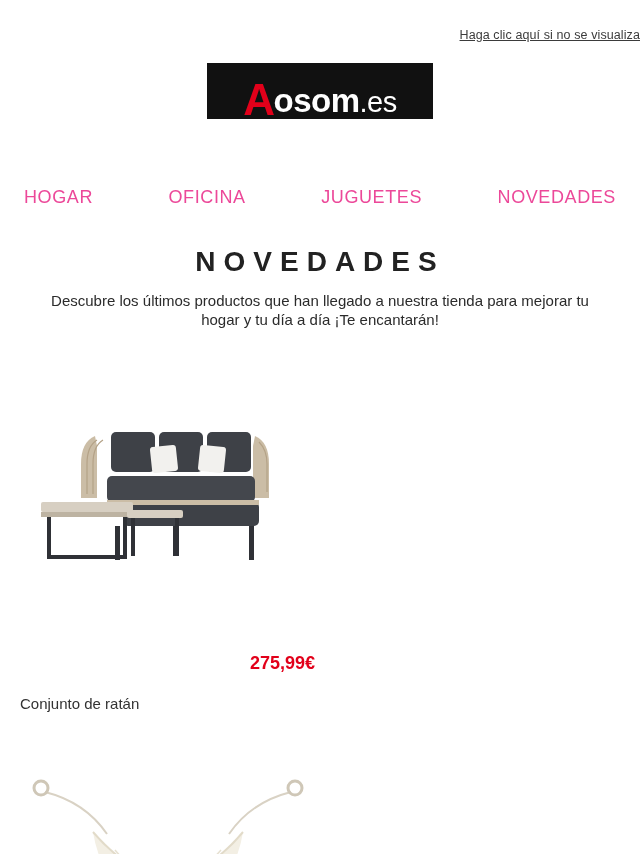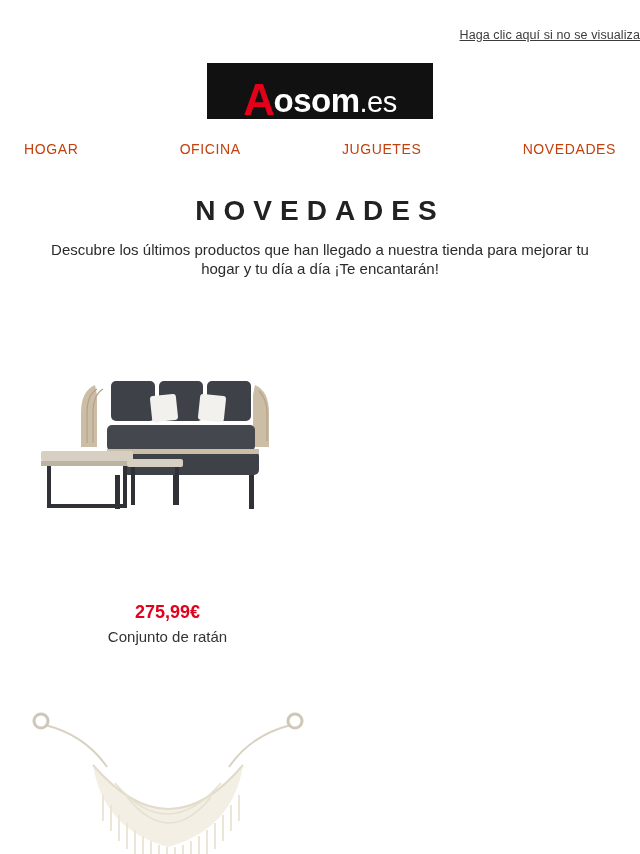--- a/index.html
+++ b/index.html
@@ -72,26 +72,27 @@
   }
 
   
   .nav {
     display: flex;
     justify-content: space-between;
     align-items: center;
     padding: 12px 22px 10px 22px;
   }
   .nav-item {
-    font-size: 14px;
-    color: #c2410c;
+    font-size: 18px;
+    color: #ec4899;
     letter-spacing: 0.6px;
     text-decoration: none;
     white-space: nowrap;
     padding: 4px 2px;
+    margin-top: 46px;
   }
 
   
   .headline {
     text-align: center;
     font-size: 28px;
     font-weight: 700;
     color: #222222;
     letter-spacing: 8px;
     padding-top: 24px;
@@ -123,32 +124,33 @@
     width: 295px;
     height: 295px;
     background: #ffffff;
     display: flex;
     align-items: center;
     justify-content: center;
     overflow: hidden;
   }
   .thumb svg { display: block; }
   .price {
-    text-align: center;
+    text-align: right;
     font-size: 18px;
     font-weight: 700;
     color: #e2001a;
     padding-top: 6px;
   }
   .pname {
-    text-align: center;
+    text-align: left;
     font-size: 15px;
     color: #333333;
     padding-top: 5px;
     padding-bottom: 12px;
+    margin-top: 16px;
   }
   .cta {
     display: block;
     width: 295px;
     background: #3b3b3b;
     color: #ffffff;
     text-align: center;
     font-size: 15.5px;
     padding: 13px 0 14px 0;
     text-decoration: none;

